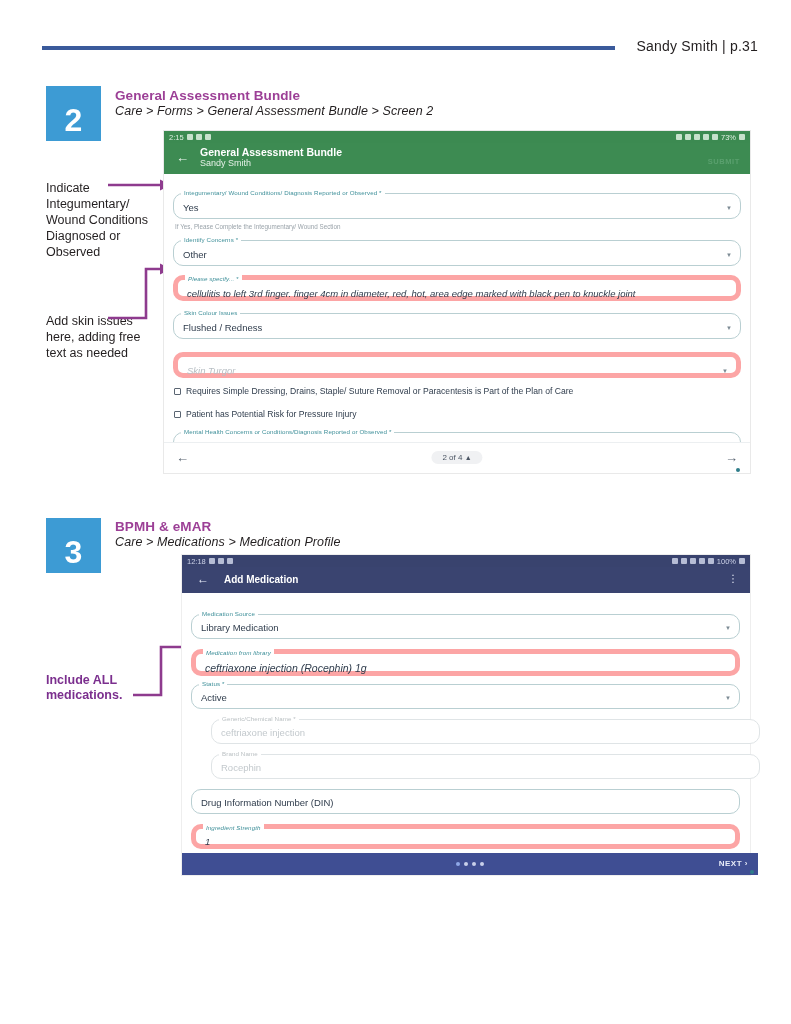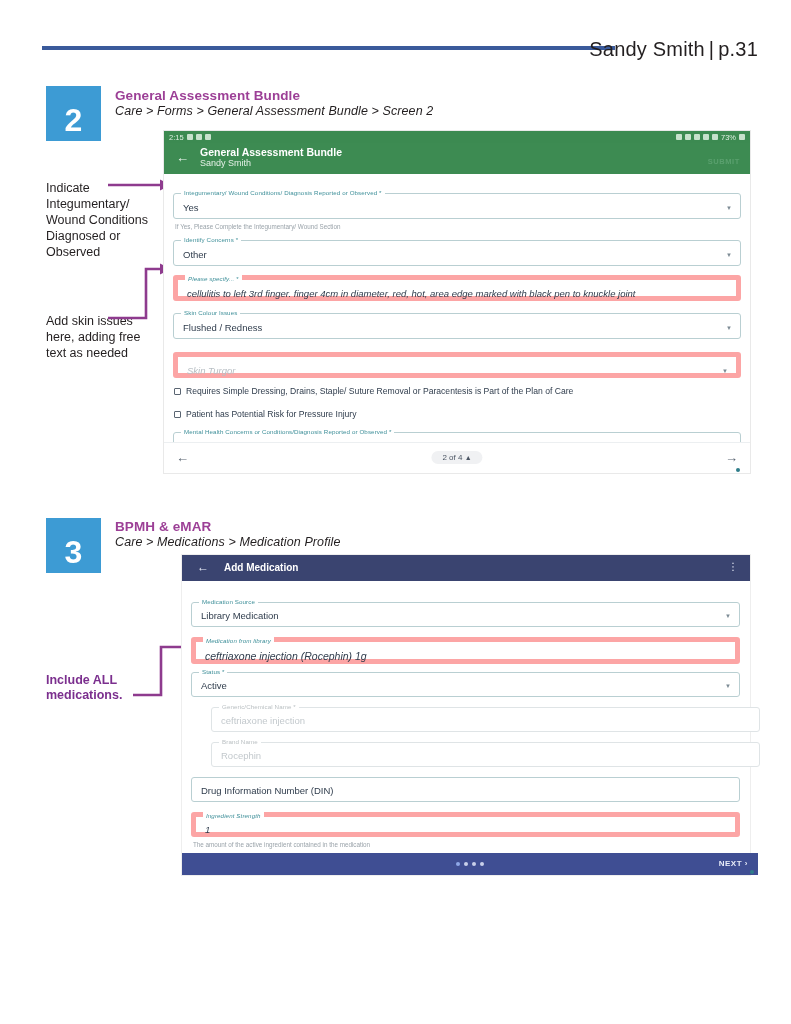--- a/index.html
+++ b/index.html
@@ -4,21 +4,21 @@
 <style>
   html,body{margin:0;padding:0;}
   body{
     width:791px;height:1024px;background:#ffffff;
     font-family:"Liberation Sans",sans-serif;
     position:relative;overflow:hidden;
   }
   
   .page-header{position:absolute;left:0;top:38px;width:791px;height:24px;}
   .hdr-rule{position:absolute;left:42px;top:8px;width:573px;height:4px;background:#3a5a9b;}
-  .hdr-meta{position:absolute;right:33px;top:0px;font-size:20px;color:#231f20;letter-spacing:.2px;}
+  .hdr-meta{position:absolute;right:33px;top:0px;font-size:14px;color:#231f20;letter-spacing:.2px;}
   .hdr-meta .sep{color:#231f20;padding:0 4px;}
 
   
   .section{position:absolute;left:0;width:791px;}
   .num-box{position:absolute;width:55px;height:55px;background:#3d9bd4;color:#fff;
     font-size:32px;font-weight:700;display:flex;align-items:flex-end;justify-content:center;
     padding-bottom:2px;box-sizing:border-box;font-family:"Liberation Sans",sans-serif;}
   .sec-title{position:absolute;font-size:13.5px;font-weight:700;color:#9c3f96;letter-spacing:.1px;}
   .sec-path{position:absolute;font-size:12.5px;font-style:italic;color:#231f20;letter-spacing:.1px;}
 
@@ -42,21 +42,21 @@
   .ab-title{position:absolute;left:36px;top:3px;color:#ffffff;font-size:10.5px;font-weight:700;}
   .ab-sub{position:absolute;left:36px;top:15px;color:#e5f1e7;font-size:9px;}
   .ab-submit{position:absolute;right:10px;top:14px;color:#5aa06e;font-size:7.5px;font-weight:700;letter-spacing:.6px;}
   .ab-title-n{position:absolute;left:42px;top:7px;color:#ffffff;font-size:10px;font-weight:700;}
   .ab-back-n{position:absolute;left:15px;top:6px;color:#e8ecf8;font-size:12px;line-height:12px;}
   .ab-kebab{position:absolute;right:12px;top:7px;color:#e8ecf8;font-size:10px;line-height:10px;letter-spacing:0;}
 
   .formarea{position:relative;background:#fff;padding:0;}
 
   
-  .field{position:absolute;box-sizing:border-box;border:1px solid #b9cfd2;border-radius:3px;
+  .field{position:absolute;box-sizing:border-box;border:1px solid #b9cfd2;border-radius:10px;
     background:#fff;padding-left:18px;}
   .field.focus{border:5px solid #fca5a5;font-style:italic;}
   .field.ghost{border:1px solid #dfe4e6;margin-left:20px;}
   .flabel{position:absolute;top:-5px;left:7px;background:#fff;padding:0 3px;font-size:6.2px;
     color:#3e8f99;letter-spacing:.1px;white-space:nowrap;}
   .flabel.grey{color:#b9bfc2;}
   .fvalue{position:absolute;left:9px;font-size:9.5px;color:#2f3c4c;}
   .fvalue.ph{color:#b8bfc4;}
   .fvalue.grey{color:#c3c9cd;}
   .caret{position:absolute;right:8px;color:#7d8b95;font-size:6px;line-height:6px;}
@@ -205,20 +205,37 @@
     <span>Include ALL medications.</span>
   </div>
 
   <svg class="arrow-svg" style="left:133px;top:640px;" width="62" height="62" viewBox="0 0 62 62">
     <polyline points="0,55 28,55 28,7 50,7" fill="none" stroke="#8e3b8e" stroke-width="2.6"></polyline>
     <polygon points="50,1.5 61,7 50,12.5" fill="#8e3b8e"></polygon>
   </svg>
 
   <div class="shot shot2">
 
+    <div class="statusbar sb-navy">
+      <span class="sb-left">
+        <span>12:18</span>
+        <span class="tiny-ico"></span>
+        <span class="tiny-ico"></span>
+        <span class="tiny-ico"></span>
+      </span>
+      <span class="sb-right">
+        <span class="tiny-ico"></span>
+        <span class="tiny-ico"></span>
+        <span class="tiny-ico"></span>
+        <span class="tiny-ico"></span>
+        <span class="tiny-ico"></span>
+        <span>100%</span>
+        <span class="tiny-ico"></span>
+      </span>
+    </div>
 
     <div class="appbar-navy">
       <span class="ab-back-n">←</span>
       <span class="ab-title-n">Add Medication</span>
       <span class="ab-kebab">⋮</span>
     </div>
 
     <div class="formarea" style="height:282px;">
 
       <div class="field" style="left:9px;top:21px;width:549px;height:25px;">

